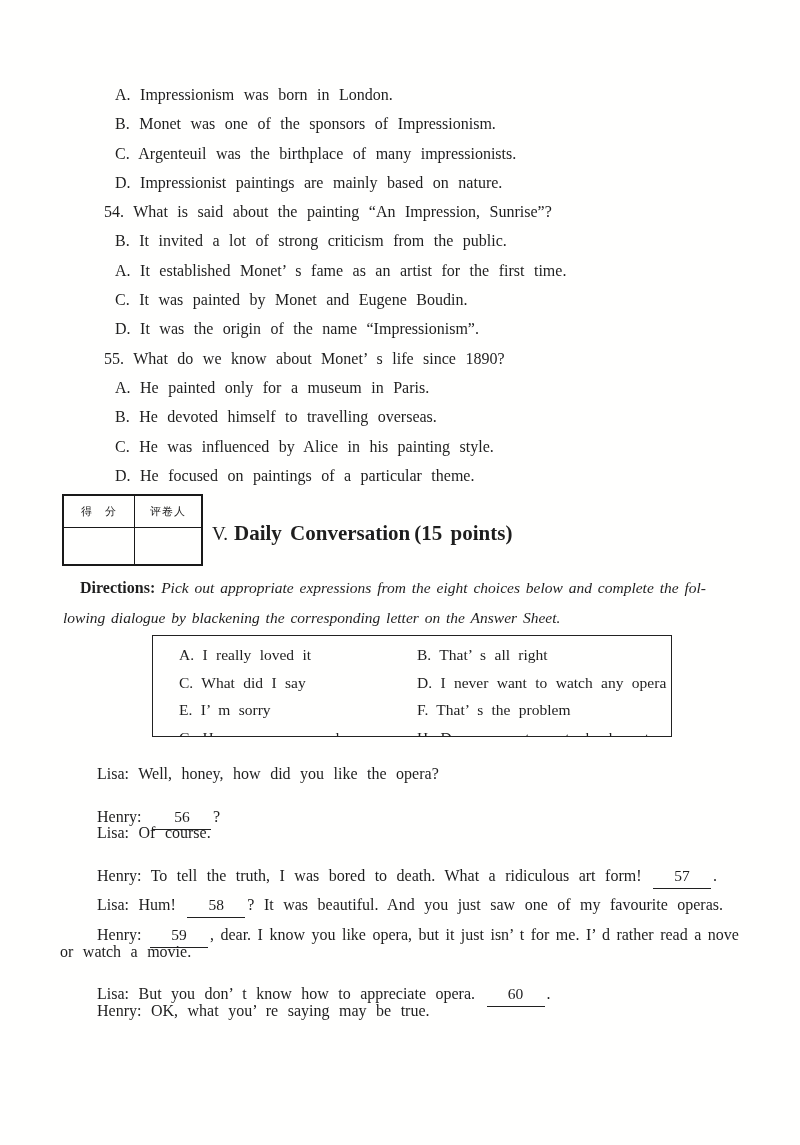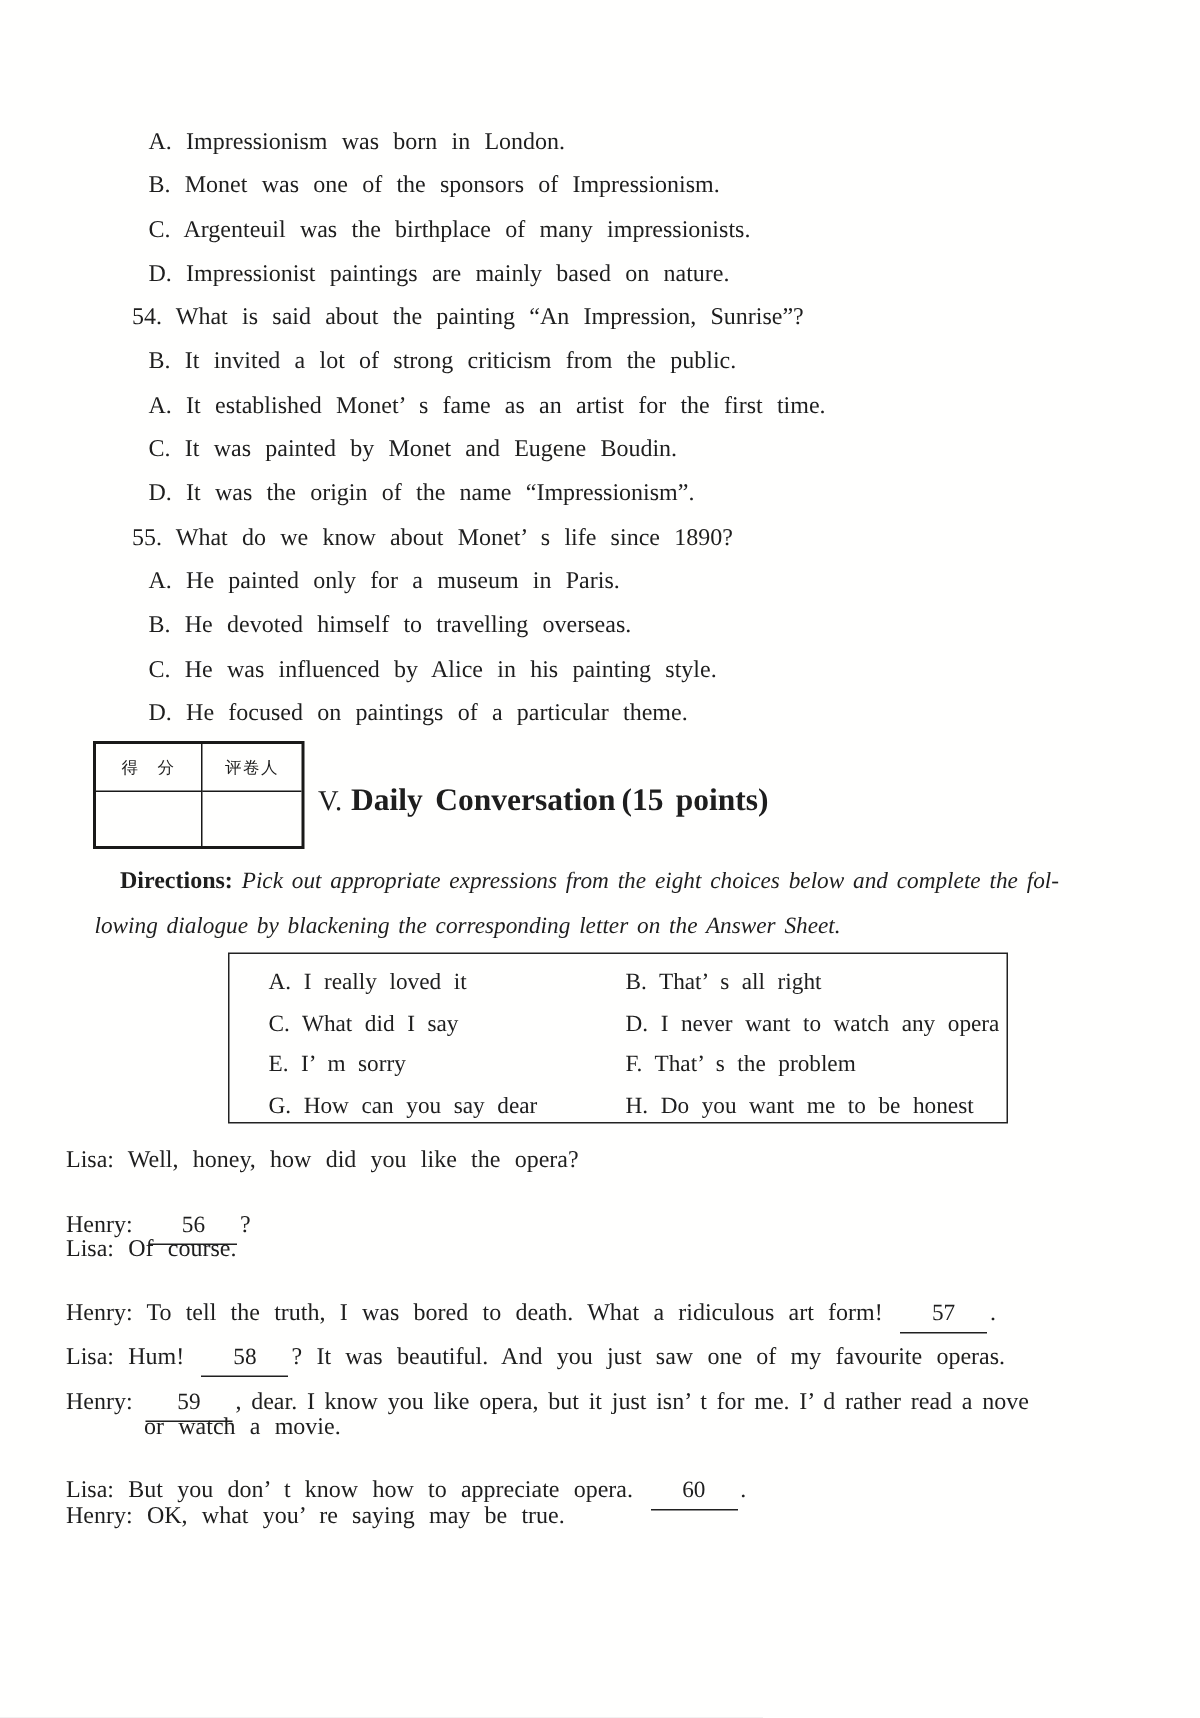--- a/index.html
+++ b/index.html
@@ -4,21 +4,21 @@
 <style>
   html,body { margin:0; padding:0; background:#e8e8e8; }
   .page {
     position:relative; width:800px; height:1145px; margin:0 auto;
     background:#fffffe; overflow:hidden;
     font-family:"Liberation Serif","DejaVu Serif",serif;
     color:#1e1e1e;
   }
 
   
-  .questions { position:absolute; top:80px; left:0; right:0; }
+  .questions { position:absolute; top:80px; left:16px; right:0; }
   .qline {
     height:29.3px; line-height:29.3px; font-size:16px;
     word-spacing:5.5px; white-space:nowrap; padding-left:99px;
   }
   .qline.question { padding-left:88px; }
 
   
   .score-box {
     position:absolute; left:62px; top:494px; width:141px; height:72px;
     border:2px solid #191919; box-sizing:border-box;
@@ -36,34 +36,34 @@
 
   
   .directions { position:absolute; left:0; top:573px; right:0; font-size:15.5px; }
   .dir-line { height:29.5px; line-height:29.5px; white-space:nowrap; font-style:italic; word-spacing:2px; }
   .dir-line1 { padding-left:80px; }
   .dir-line2 { padding-left:63px; }
   .dir-label { font-style:normal; font-weight:bold; font-size:16px; }
 
   
   .choices-box {
-    position:absolute; left:152px; top:635px; width:520px; height:114px;
+    position:absolute; left:152px; top:635px; width:520px; height:102px;
     border:1.5px solid #222; box-sizing:border-box;
     display:grid; grid-template-columns:238px 1fr; align-content:start;
     padding:5px 0 0 26px; overflow:hidden;
   }
   .choice { height:27.5px; line-height:27.5px; font-size:15.5px; word-spacing:4.5px; white-space:nowrap; }
 
   
   .dialogue { position:absolute; left:0; top:759px; right:0; }
   .dline {
     height:29.6px; line-height:29.6px; font-size:16px;
-    word-spacing:5.5px; white-space:nowrap; padding-left:44px;
+    word-spacing:5.5px; white-space:nowrap; padding-left:97px;
   }
-  .dline.cont  { padding-left:96px; }
+  .dline.cont  { padding-left:60px; }
   .dline.tight { word-spacing:2.5px; }
 
   .blank {
     display:inline-block; min-width:40px; padding:0 9px; margin:16px 2px;
     text-align:center; border-bottom:1.5px solid #202020;
     font-size:15.5px; line-height:24px; height:24px; vertical-align:baseline;
   }
 </style>
 </head>
 <body>

